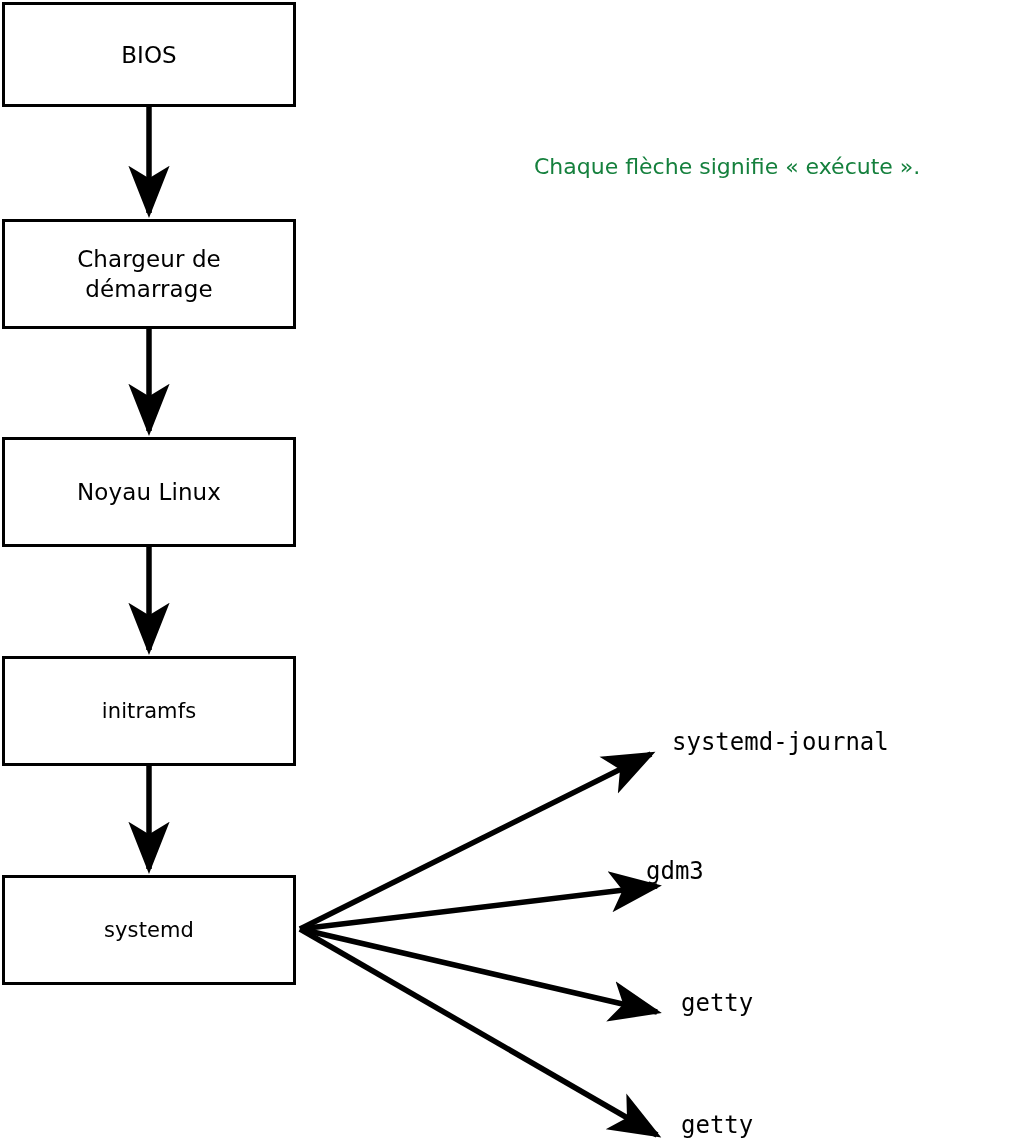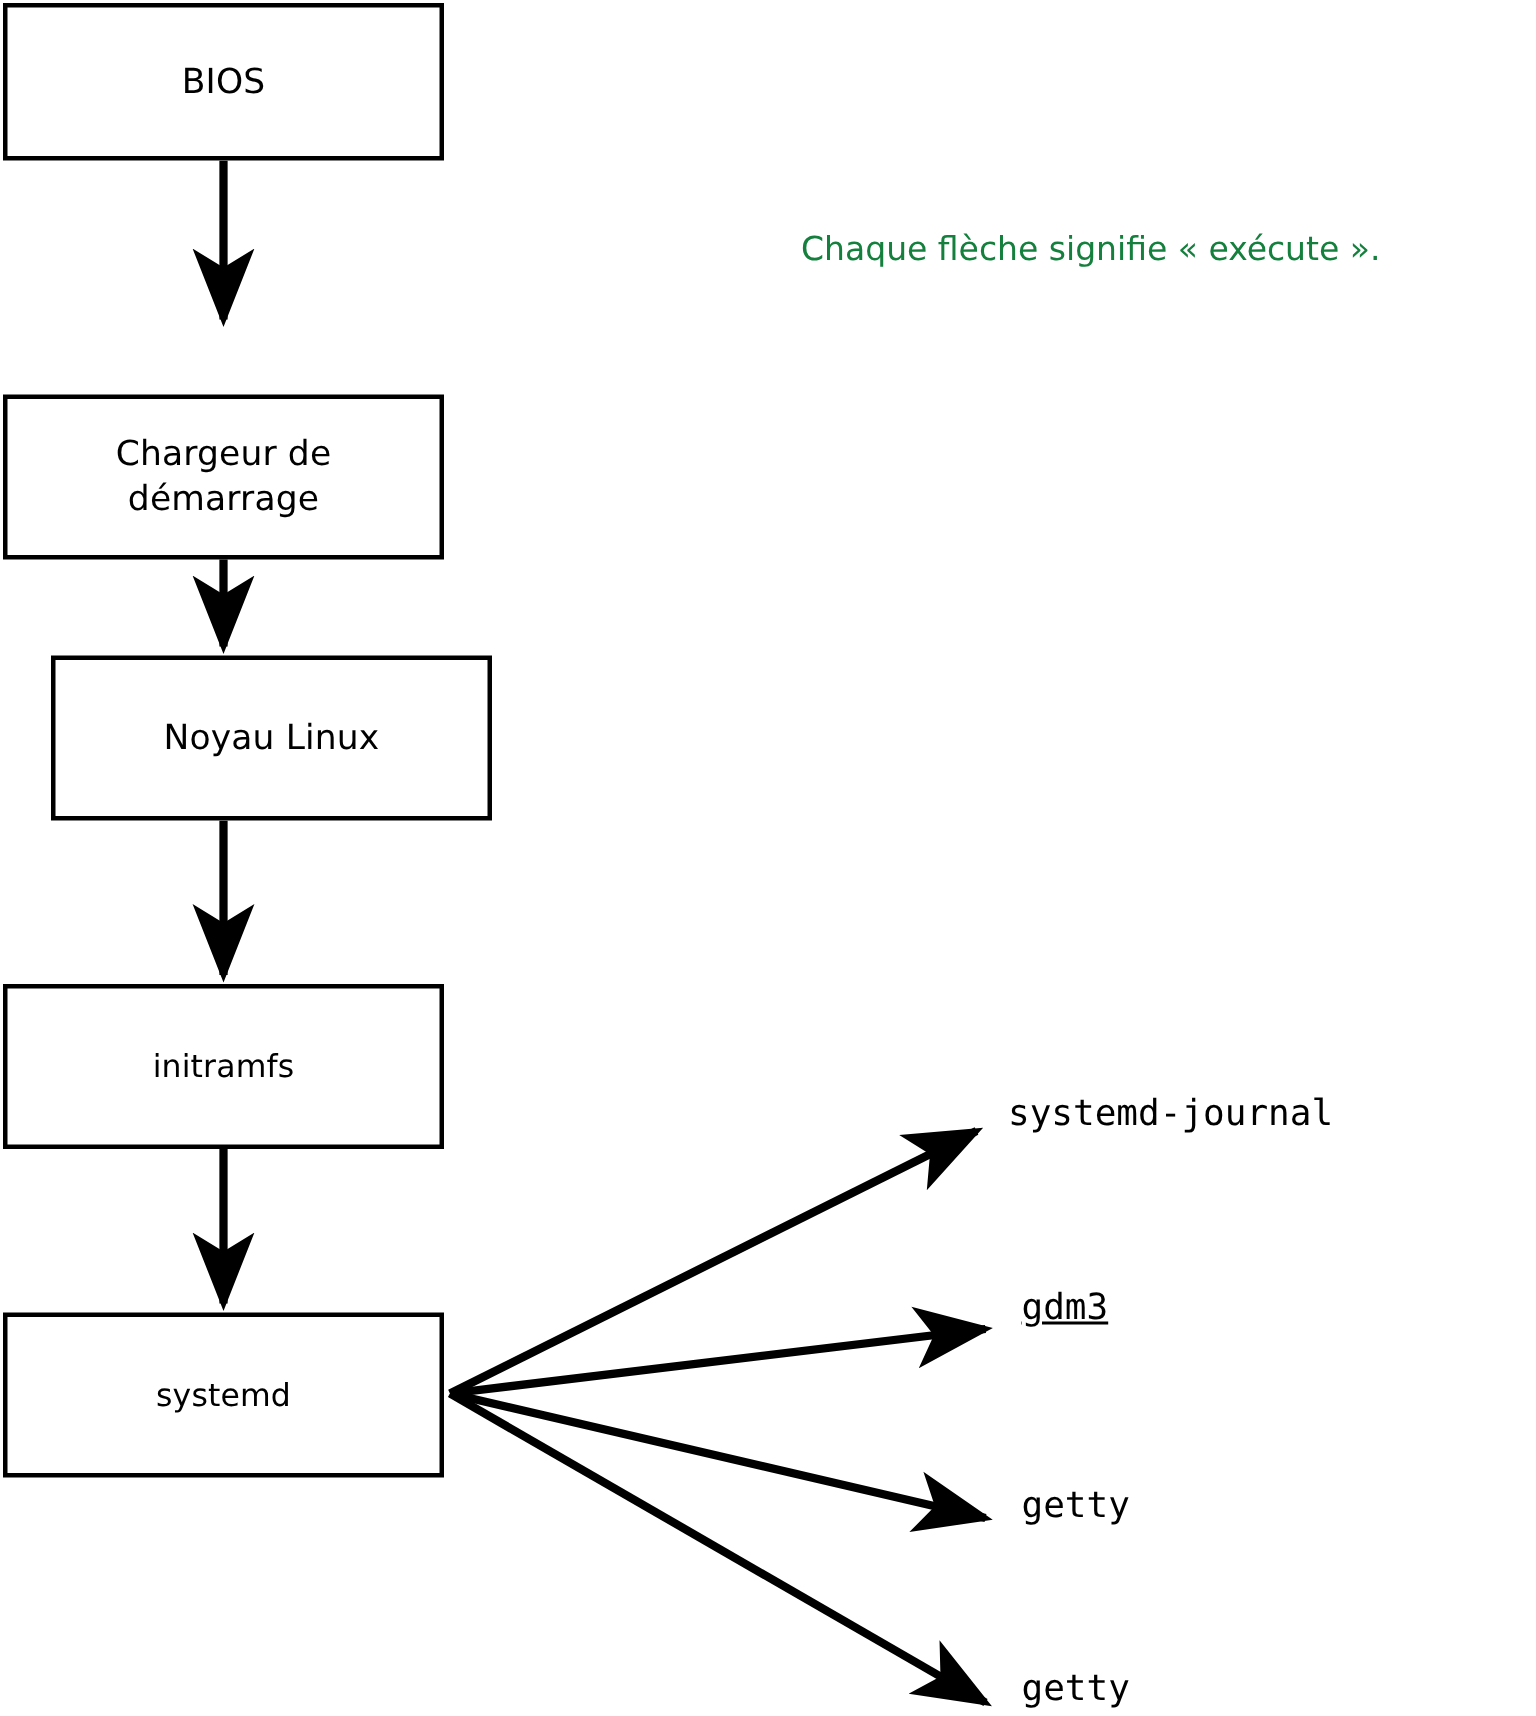--- a/index.html
+++ b/index.html
@@ -90,40 +90,40 @@
       <line x1="300" y1="929" x2="657" y2="886"></line>
       <line x1="300" y1="929" x2="657" y2="1012"></line>
       <line x1="300" y1="929" x2="657" y2="1135"></line>
     </g>
   </svg>
 
   <div class="node-box" style="left:2px; top:2px; width:294px; height:105px;">
     <span class="node-label">BIOS</span>
   </div>
 
-  <div class="node-box" style="left:2px; top:219px; width:294px; height:110px;margin-top:44px;">
+  <div class="node-box" style="left:2px; top:219px; width:294px; height:110px;">
     <span class="node-label">Chargeur de
 démarrage</span>
   </div>
 
-  <div class="node-box" style="left:2px; top:437px; width:294px; height:110px;margin-left:32px;">
+  <div class="node-box" style="left:2px; top:437px; width:294px; height:110px;">
     <span class="node-label">Noyau Linux</span>
   </div>
 
   <div class="node-box" style="left:2px; top:656px; width:294px; height:110px;">
     <span class="node-label small">initramfs</span>
   </div>
 
   <div class="node-box" style="left:2px; top:875px; width:294px; height:110px;">
     <span class="node-label small">systemd</span>
   </div>
 
   <div class="leaf-label" style="left:672px; top:729px;">systemd-journal</div>
 
-  <div class="leaf-label" style="left:681px; top:858px;text-decoration:underline;">gdm3</div>
+  <div class="leaf-label" style="left:646px; top:858px;">gdm3</div>
 
   <div class="leaf-label" style="left:681px; top:990px;">getty</div>
 
   <div class="leaf-label" style="left:681px; top:1112px;">getty</div>
 
   <div class="caption" style="left:534px; top:153px;">Chaque flèche signifie « exécute ».</div>
 
 </div>
 
 </body></html>

